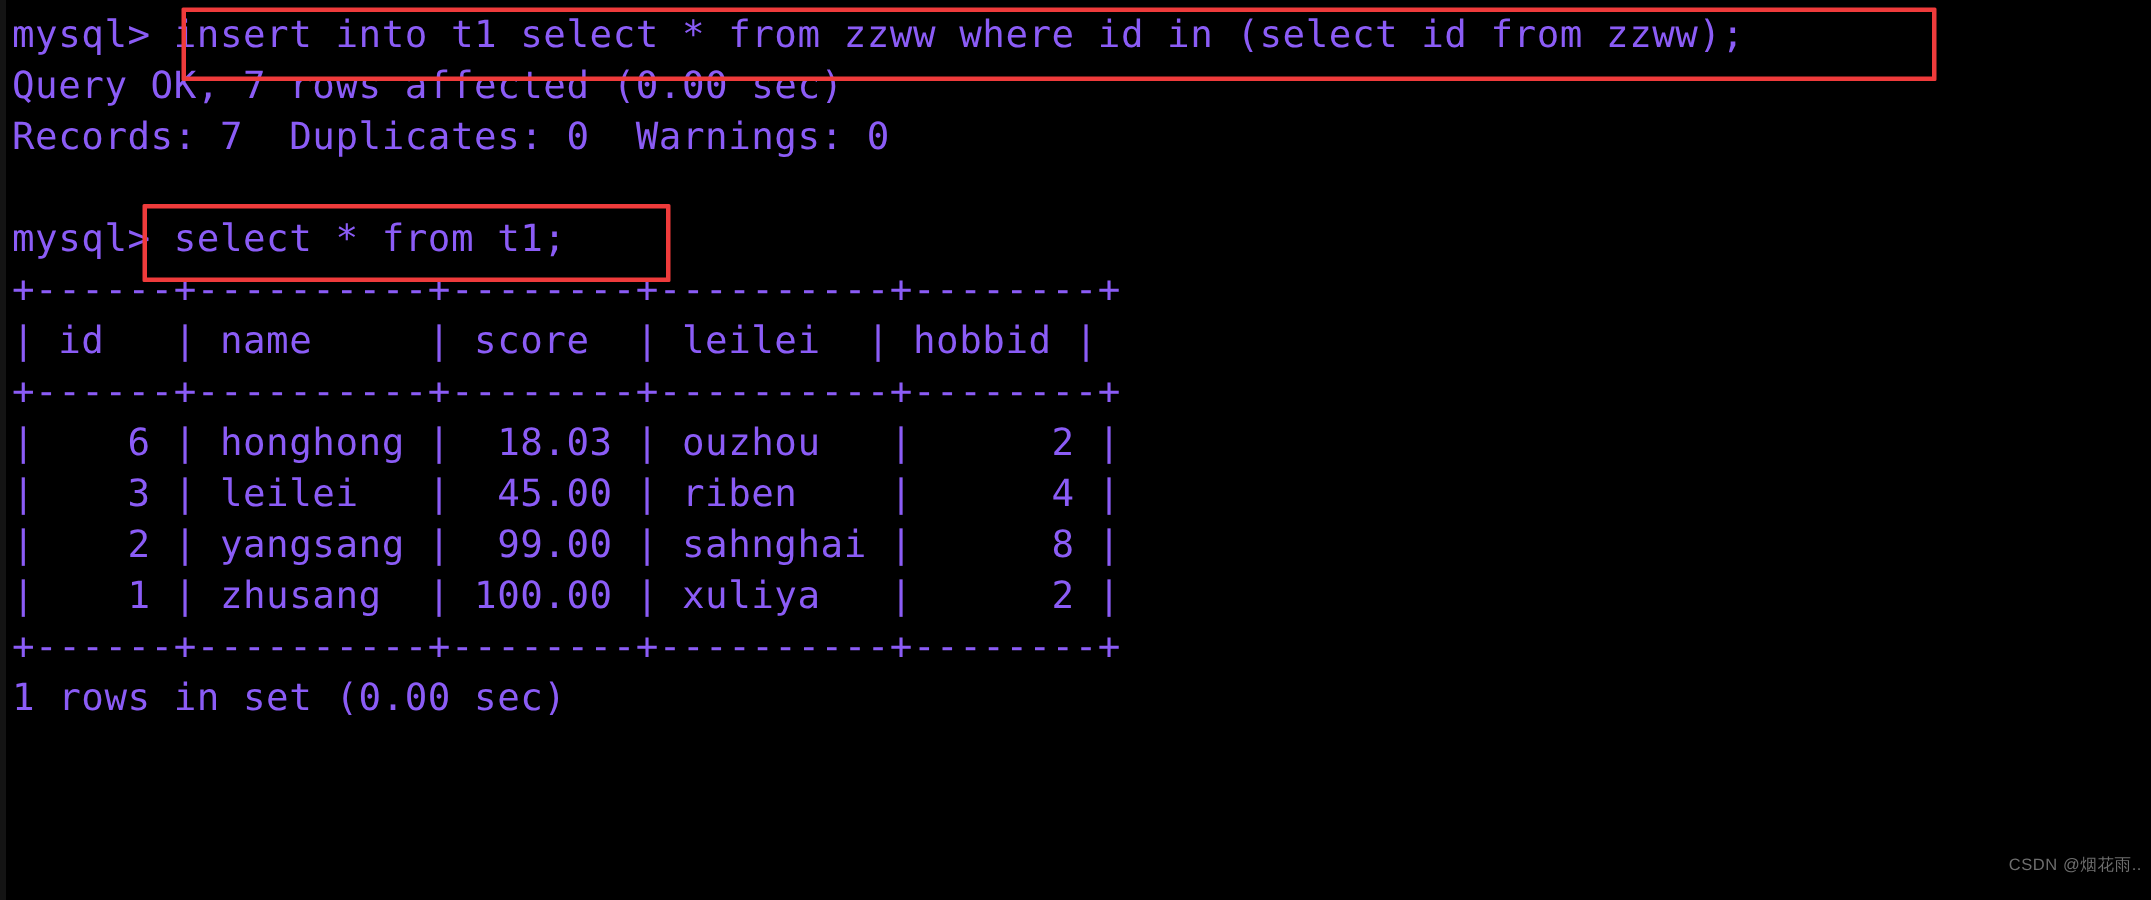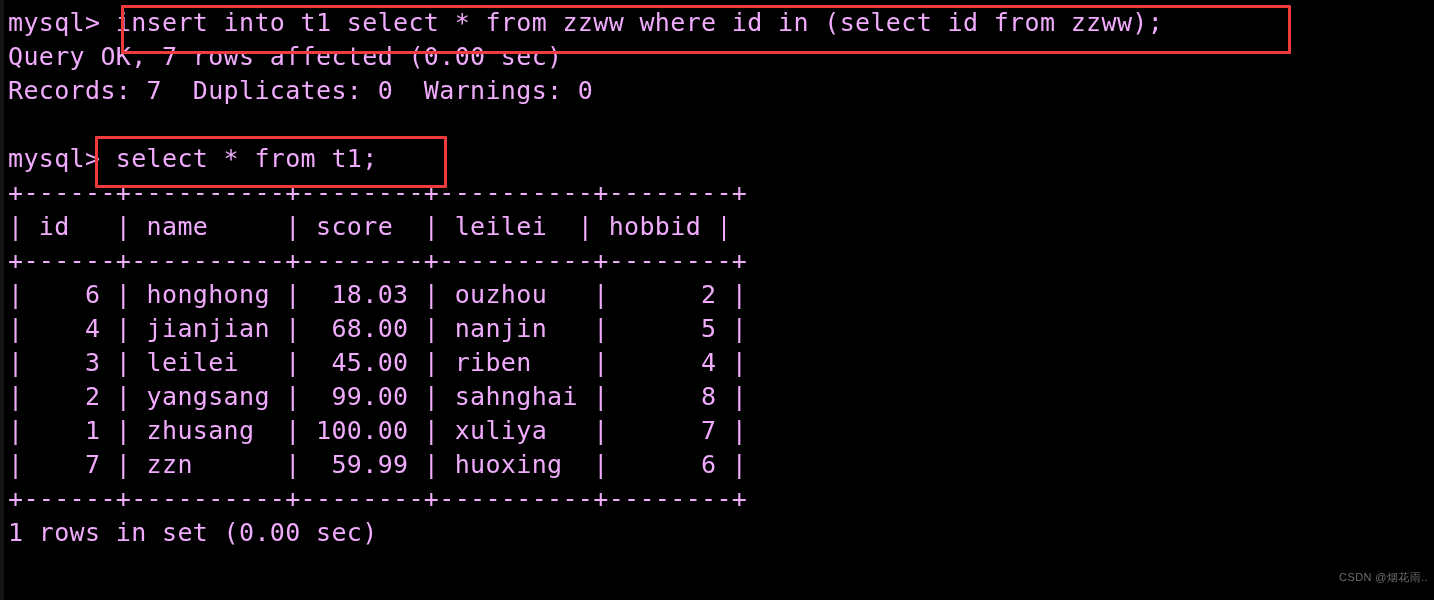--- a/index.html
+++ b/index.html
@@ -32,21 +32,21 @@
     left: 8px;
     top: 6px;
     width: 1420px;
   }
   .line {
     height: 34px;
     white-space: pre;
     font-family: "DejaVu Sans Mono", "Liberation Mono", monospace;
     font-size: 25px;
     line-height: 34px;
-    color: #f0abfc;
+    color: #8b5cf6;
     letter-spacing: 0.35px;
   }
   .line.blank {
     color: transparent;
   }
   .hl-box {
     position: absolute;
     border: 3px solid #ef3b3b;
     border-radius: 1px;
     box-sizing: border-box;
@@ -86,25 +86,23 @@
   <div class="console">
     <div class="line">mysql&gt; insert into t1 select * from zzww where id in (select id from zzww);</div>
     <div class="line">Query OK, 7 rows affected (0.00 sec)</div>
     <div class="line">Records: 7  Duplicates: 0  Warnings: 0</div>
     <div class="line blank"></div>
     <div class="line">mysql&gt; select * from t1;</div>
     <div class="line">+------+----------+--------+----------+--------+</div>
     <div class="line">| id   | name     | score  | leilei  | hobbid |</div>
     <div class="line">+------+----------+--------+----------+--------+</div>
     <div class="line">|    6 | honghong |  18.03 | ouzhou   |      2 |</div>
-    <div class="line">|    4 | jianjian |  68.00 | nanjin   |      5 |</div>
     <div class="line">|    3 | leilei   |  45.00 | riben    |      4 |</div>
     <div class="line">|    2 | yangsang |  99.00 | sahnghai |      8 |</div>
-    <div class="line">|    1 | zhusang  | 100.00 | xuliya   |      7 |</div>
-    <div class="line">|    7 | zzn      |  59.99 | huoxing  |      6 |</div>
+    <div class="line">|    1 | zhusang  | 100.00 | xuliya   |      2 |</div>
     <div class="line">+------+----------+--------+----------+--------+</div>
     <div class="line">1 rows in set (0.00 sec)</div>
   </div>
 
   <div class="hl-box" id="hl-insert"></div>
   <div class="hl-box" id="hl-select"></div>
 
   <div id="watermark">CSDN @烟花雨..</div>
 
 </div>

